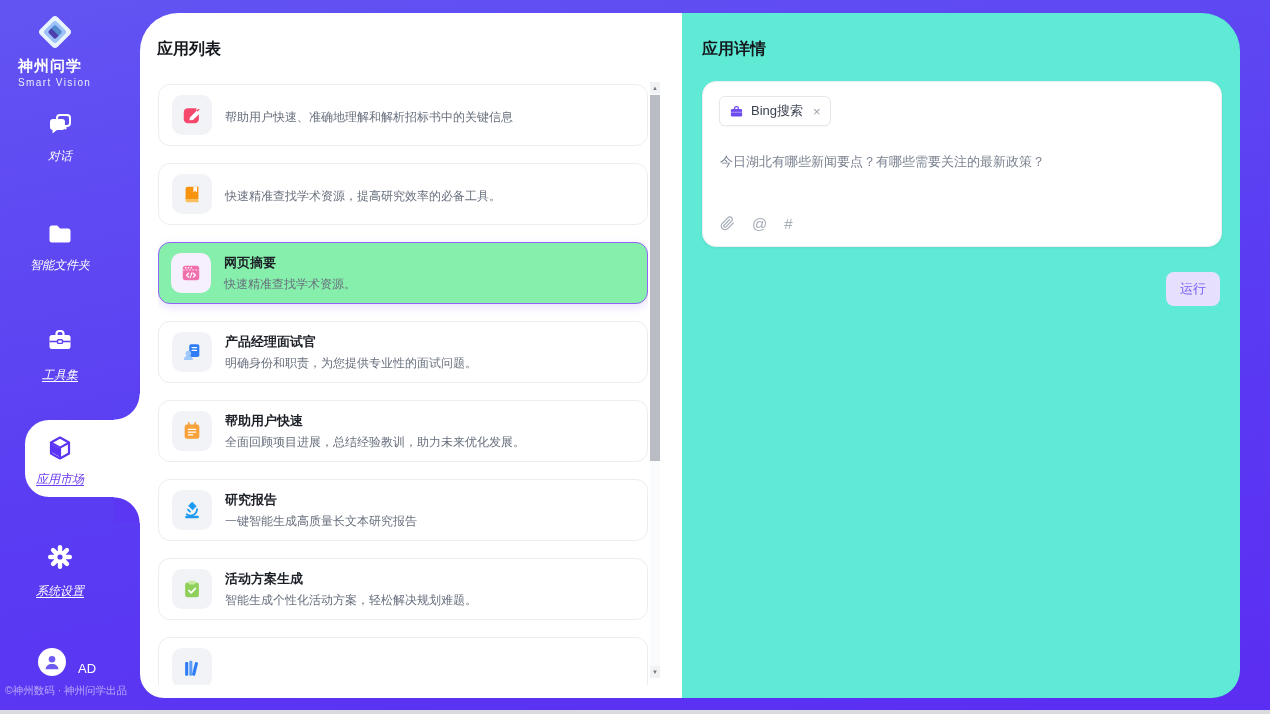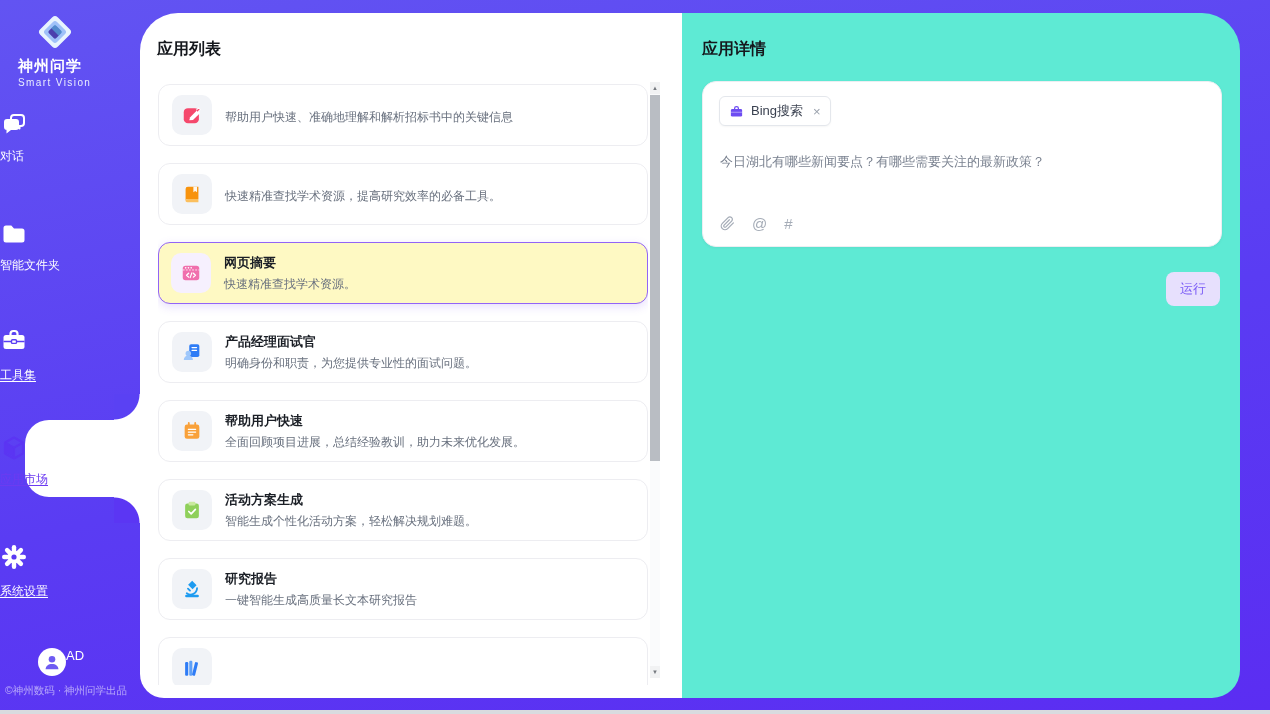--- a/index.html
+++ b/index.html
@@ -7,50 +7,50 @@
   body {
     width:1270px; height:714px; position:relative; overflow:hidden;
     font-family:"Liberation Sans","DejaVu Sans",sans-serif;
     background:linear-gradient(168deg,#6254f2 0%,#5a3cf3 55%,#5b2df2 100%);
   }
   
   .sidebar { position:absolute; left:0; top:0; width:140px; height:714px; z-index:3; }
   .logo { position:absolute; left:18px; top:13px; display:flex; align-items:center; gap:7px;flex-direction:column; }
   .brand-name { color:#fff; font-size:15px; font-weight:bold; letter-spacing:1px; line-height:1.1; }
   .brand-sub  { color:#e9edff; font-size:10px; letter-spacing:1.4px; margin-top:2px; }
-  .nav-item { position:absolute; left:0; width:120px; text-align:left; color:#fff; cursor:pointer; z-index:2; }
+  .nav-item { position:absolute; left:0; width:120px; text-align:center; color:#fff; cursor:pointer; z-index:2;font-style:italic; }
   .nav-item .label { display:block; font-size:12px; margin-top:5px; }
   .nav-item.underlined .label { text-decoration:underline; text-underline-offset:2px;margin-top:8px; }
   #nav-chat{top:111px} #nav-folder{top:220px} #nav-tools{top:327px}
   #nav-market{top:434px; color:#6c3bf1;} #nav-settings{top:543px}
   #nav-market .label { color:#6c3bf1; text-decoration:underline; text-underline-offset:2px; }
   .active-bubble { position:absolute; left:25px; top:420px; width:115px; height:77px;
     background:#fff; border-radius:24px 0 0 24px; z-index:1; }
   .active-bubble::before { content:""; position:absolute; top:-26px; right:0; width:26px; height:26px;
     background:radial-gradient(circle at 0 0,#5a41f3 25px,#fff 26px); }
   .active-bubble::after { content:""; position:absolute; bottom:-26px; right:0; width:26px; height:26px;
     background:radial-gradient(circle at 0 100%,#5b36f3 25px,#fff 26px); }
-  .user { position:absolute; left:38px; top:648px; display:flex; align-items:flex-start; cursor:pointer; }
+  .user { position:absolute; left:38px; top:648px; display:flex; align-items:flex-end; gap:12px; cursor:pointer; }
   .avatar { width:28px; height:28px; border-radius:50%; background:#fff; display:flex; align-items:center; justify-content:center; }
   .user-label { color:#fff; font-size:13px; }
   .sidebar-footer { position:absolute; left:5px; top:684px; width:135px;
     color:rgba(255,255,255,.55); font-size:10.5px; white-space:nowrap; }
   
   .frame-content { position:absolute; left:140px; top:13px; width:1100px; height:685px;
     border-radius:38px 38px 28px 24px; overflow:hidden; display:flex; z-index:2; }
   .list-panel { width:542px; background:#fff; position:relative; }
   .detail-panel { flex:1; background:#5eead4; position:relative; }
   .panel-title { position:absolute; top:26px; margin:0; font-size:16px; font-weight:bold; color:#15181d; }
   .list-panel .panel-title { left:17px; }
   .detail-panel .panel-title { left:20px; }
   
   .list { position:absolute; left:18px; top:71px; width:490px; height:601px; overflow:hidden; }
   .card { height:62px; margin-bottom:17px; border:1px solid #ededf1; border-radius:12px;
     display:flex; align-items:center; padding:0 13px; gap:13px; background:#fff; cursor:pointer; }
-  .card.selected { background:#fef9c3; border:1px solid #9264f7; box-shadow:0 3px 10px rgba(124,77,246,.18);padding-left:12px; }
+  .card.selected { background:#86efac; border:1px solid #9264f7; box-shadow:0 3px 10px rgba(124,77,246,.18);padding-left:12px; }
   .icon-box { width:40px; height:40px; border-radius:10px; background:#f1f3f7;
     display:flex; align-items:center; justify-content:center; flex:0 0 40px; }
   .card.selected .icon-box { background:#f6f0fe; }
   .card-title { font-size:13px; font-weight:bold; color:#1b1f26; }
   .card-desc { font-size:12px; color:#68707e; margin-top:4px; white-space:nowrap; }
   
   .scrollbar { position:absolute; left:510px; top:69px; width:10px; height:596px; background:#fafbfc; }
   .sb-btn { position:absolute; left:0; width:10px; height:12px; background:#f1f2f3;
     color:#75797f; font-size:6px; line-height:12px; text-align:center; cursor:pointer; }
   .sb-up{top:0} .sb-down{bottom:0}
@@ -230,43 +230,43 @@
         </div>
         <div class="card-text">
           <div class="card-title">帮助用户快速</div>
           <div class="card-desc">全面回顾项目进展，总结经验教训，助力未来优化发展。</div>
         </div>
       </div>
 
       <div class="card">
         <div class="icon-box">
           <svg width="22" height="22" viewBox="0 0 24 24">
-            <rect x="4.5" y="4.8" width="15" height="16.2" rx="2.5" fill="#8fd05b"></rect>
-            <rect x="8.3" y="3" width="7.4" height="4" rx="1.4" fill="#c9ea9f"></rect>
-            <path d="M8.5 13.6l2.6 2.6 4.6-4.9" stroke="#fff" stroke-width="1.8" fill="none" stroke-linecap="round" stroke-linejoin="round"></path>
-          </svg>
-        </div>
-        <div class="card-text">
-          <div class="card-title">活动方案生成</div>
-          <div class="card-desc">智能生成个性化活动方案，轻松解决规划难题。</div>
-        </div>
-      </div>
-
-      <div class="card">
-        <div class="icon-box">
-          <svg width="22" height="22" viewBox="0 0 24 24">
             <path d="M12.2 3l4.8 4.8-4.4 4.4-4.8-4.8z" fill="#1e9bf0"></path>
             <path d="M9.8 13.8l-2.2-2.2" stroke="#1e9bf0" stroke-width="2" stroke-linecap="round"></path>
             <path d="M6.3 16.6a7 7 0 0 0 11.2-5.4" fill="none" stroke="#1e9bf0" stroke-width="2" stroke-linecap="round"></path>
             <rect x="4.5" y="18.4" width="15" height="2.6" rx="1.3" fill="#1e9bf0"></rect>
           </svg>
         </div>
         <div class="card-text">
           <div class="card-title">研究报告</div>
           <div class="card-desc">一键智能生成高质量长文本研究报告</div>
+        </div>
+      </div>
+
+      <div class="card">
+        <div class="icon-box">
+          <svg width="22" height="22" viewBox="0 0 24 24">
+            <rect x="4.5" y="4.8" width="15" height="16.2" rx="2.5" fill="#8fd05b"></rect>
+            <rect x="8.3" y="3" width="7.4" height="4" rx="1.4" fill="#c9ea9f"></rect>
+            <path d="M8.5 13.6l2.6 2.6 4.6-4.9" stroke="#fff" stroke-width="1.8" fill="none" stroke-linecap="round" stroke-linejoin="round"></path>
+          </svg>
+        </div>
+        <div class="card-text">
+          <div class="card-title">活动方案生成</div>
+          <div class="card-desc">智能生成个性化活动方案，轻松解决规划难题。</div>
         </div>
       </div>
 
       <div class="card">
         <div class="icon-box">
           <svg width="22" height="22" viewBox="0 0 24 24">
             <rect x="4.5" y="5.5" width="3.4" height="15" rx="1.2" fill="#2e7cf6"></rect>
             <rect x="9" y="4.2" width="3.4" height="16.3" rx="1.2" fill="#5ea0f8"></rect>
             <rect x="13.6" y="5.5" width="3.4" height="15" rx="1.2" transform="rotate(14 15.3 13)" fill="#2e7cf6"></rect>
           </svg>

